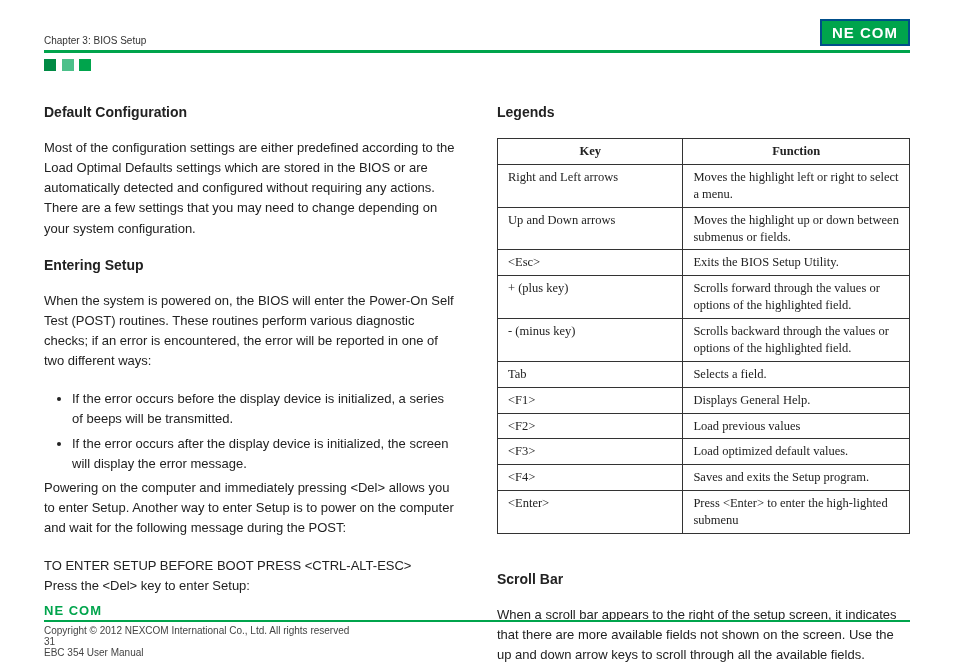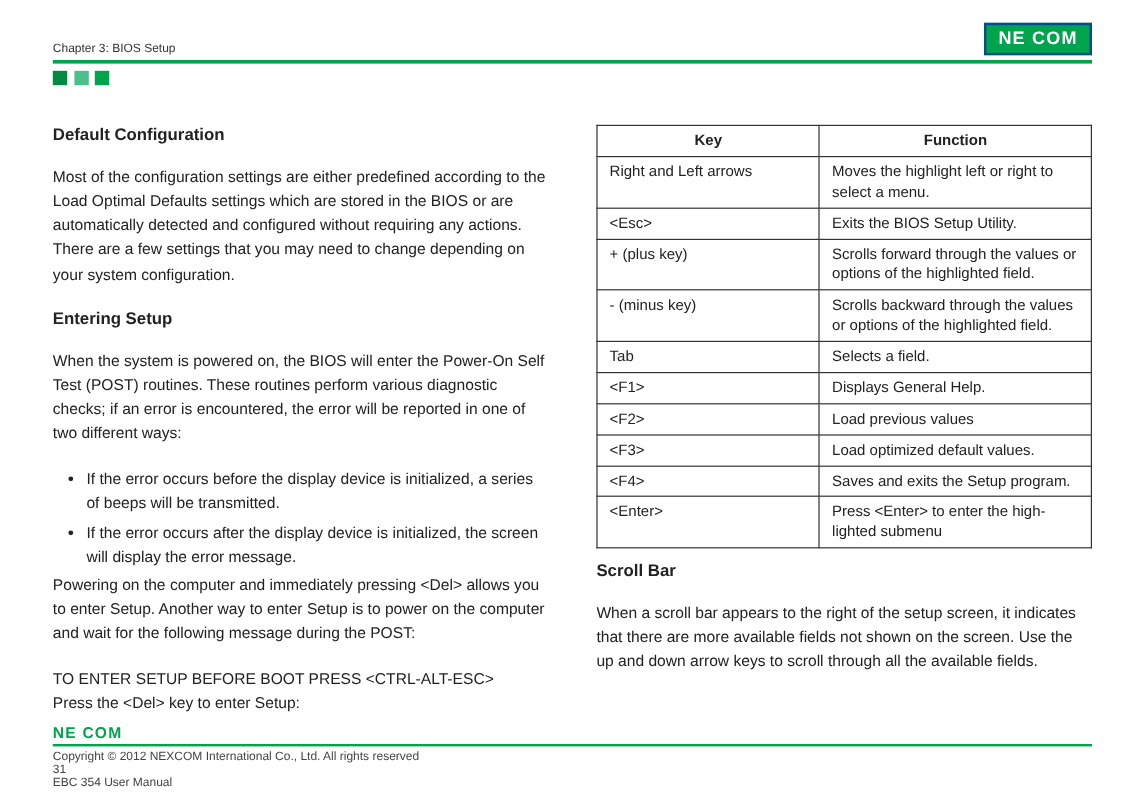--- a/index.html
+++ b/index.html
@@ -55,21 +55,22 @@
   }
   .col { flex: 1; }
   .h { font-weight: 700; font-size: 14px; margin-bottom: 18px; }
   .p { line-height: 1.55; margin-bottom: 18px; }
   .bullets { list-style: disc; padding-left: 28px; }
   .bullets li { line-height: 1.55; margin-bottom: 4px; }
 
   table.legends {
     border-collapse: collapse;
     width: 100%;
-    margin-bottom: 10px;
+    margin-bottom: 37px;
+    font-family: Liberation Serif, serif;
   }
   table.legends th, table.legends td {
     border: 1px solid #333;
     padding: 4px 10px;
     text-align: left;
     font-size: 12.5px;
     vertical-align: top;
     line-height: 1.35;
   }
   table.legends th { text-align: center; font-weight: 700; }
@@ -121,33 +122,38 @@
     <ul class="bullets">
       <li>If the error occurs before the display device is initialized, a series of beeps will be transmitted.</li>
       <li>If the error occurs after the display device is initialized, the screen will display the error message.</li>
     </ul>
     <div class="p">Powering on the computer and immediately pressing &lt;Del&gt; allows you to enter Setup. Another way to enter Setup is to power on the computer and wait for the following message during the POST:</div>
     <div style="line-height:1.55;">TO ENTER SETUP BEFORE BOOT PRESS &lt;CTRL-ALT-ESC&gt;</div>
     <div style="line-height:1.55;">Press the &lt;Del&gt; key to enter Setup:</div>
   </div>
 
   <div class="col">
+    <div class="h">Legends</div>
     <table class="legends">
       <thead>
         <tr>
           <th style="width:45%">Key</th>
           <th>Function</th>
         </tr>
       </thead>
       <tbody id="legends-body">
           <tr>
             <td>Right and Left arrows</td>
             <td>Moves the highlight left or right to select a menu.</td>
           </tr>
           <tr>
+            <td>Up and Down arrows</td>
+            <td>Moves the highlight up or down between submenus or fields.</td>
+          </tr>
+          <tr>
             <td>&lt;Esc&gt;</td>
             <td>Exits the BIOS Setup Utility.</td>
           </tr>
           <tr>
             <td>+ (plus key)</td>
             <td>Scrolls forward through the values or options of the highlighted field.</td>
           </tr>
           <tr>
             <td>- (minus key)</td>
             <td>Scrolls backward through the values or options of the highlighted field.</td>

